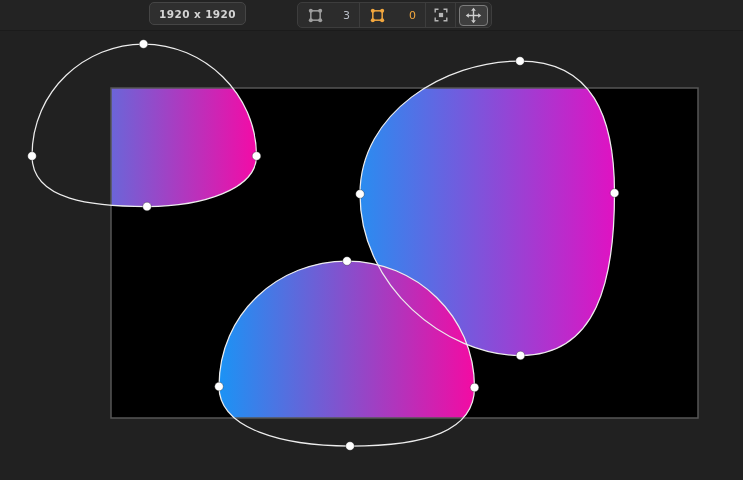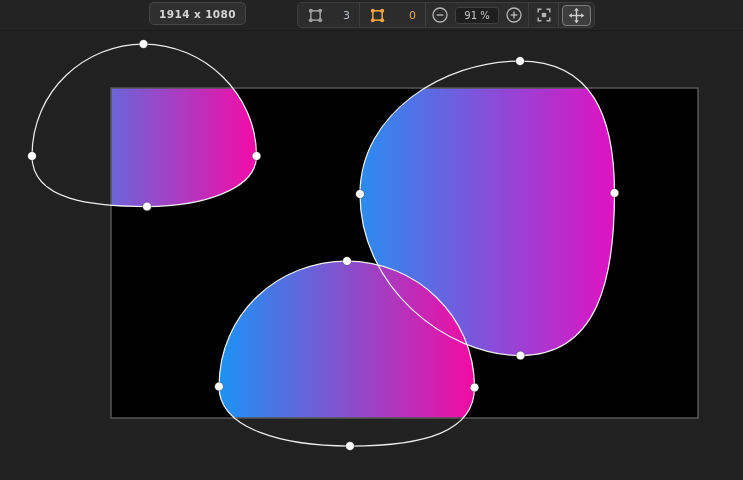--- a/index.html
+++ b/index.html
@@ -98,21 +98,21 @@
     <circle cx="614.5" cy="193" r="4.3"></circle>
     <circle cx="520.5" cy="355.5" r="4.3"></circle>
     <circle cx="347" cy="261" r="4.3"></circle>
     <circle cx="219" cy="386.5" r="4.3"></circle>
     <circle cx="474.5" cy="387.5" r="4.3"></circle>
     <circle cx="350" cy="446" r="4.3"></circle>
   </g>
 </svg>
 
 <div class="size-badge">
-  <span>1914 x 1080</span>
+  <span>1920 x 1920</span>
 </div>
 
 <div class="toolbar">
 
   <div class="tb-group g-count tb-sep">
     <span class="icon-btn">
       <svg width="17" height="17" viewBox="0 0 16 16">
         <rect x="3.6" y="3.6" width="8.8" height="8.8" fill="none" stroke="#9e9e9e" stroke-width="1.4"></rect>
         <circle cx="3.6" cy="3.6" r="1.9" fill="#9e9e9e"></circle>
           <circle cx="12.4" cy="3.6" r="1.9" fill="#9e9e9e"></circle>
@@ -129,38 +129,20 @@
         <rect x="3.6" y="3.6" width="8.8" height="8.8" fill="none" stroke="#f2a73e" stroke-width="1.4"></rect>
         <circle cx="3.6" cy="3.6" r="1.9" fill="#f2a73e"></circle>
           <circle cx="12.4" cy="3.6" r="1.9" fill="#f2a73e"></circle>
         <circle cx="3.6" cy="12.4" r="1.9" fill="#f2a73e"></circle>
           <circle cx="12.4" cy="12.4" r="1.9" fill="#f2a73e"></circle>
       </svg>
     </span>
     <span class="count-num orange">0</span>
   </div>
 
-  <div class="tb-group g-zoom tb-sep">
-    <span class="icon-btn">
-      <svg width="18" height="18" viewBox="0 0 18 18">
-        <circle cx="9" cy="9" r="7" fill="none" stroke="#b5b5b5" stroke-width="1.3"></circle>
-        <line x1="5.6" y1="9" x2="12.4" y2="9" stroke="#b5b5b5" stroke-width="1.4"></line>
-      </svg>
-    </span>
-    <span class="zoom-field">
-      <span>91 %</span>
-    </span>
-    <span class="icon-btn">
-      <svg width="18" height="18" viewBox="0 0 18 18">
-        <circle cx="9" cy="9" r="7" fill="none" stroke="#b5b5b5" stroke-width="1.3"></circle>
-        <line x1="5.6" y1="9" x2="12.4" y2="9" stroke="#b5b5b5" stroke-width="1.4"></line>
-        <line x1="9" y1="5.6" x2="9" y2="12.4" stroke="#b5b5b5" stroke-width="1.4"></line>
-      </svg>
-    </span>
-  </div>
 
   <div class="tb-group g-fit tb-sep">
     <span class="icon-btn">
       <svg width="18" height="18" viewBox="0 0 18 18" fill="none" stroke="#b5b5b5" stroke-width="1.4">
         <path d="M6.5 3.2 H3.2 V6.5"></path>
           <path d="M11.5 3.2 H14.8 V6.5"></path>
         <path d="M3.2 11.5 V14.8 H6.5"></path>
           <path d="M14.8 11.5 V14.8 H11.5"></path>
         <rect x="6.9" y="6.9" width="4.2" height="4.2" fill="#b5b5b5" stroke="none"></rect>
       </svg>

